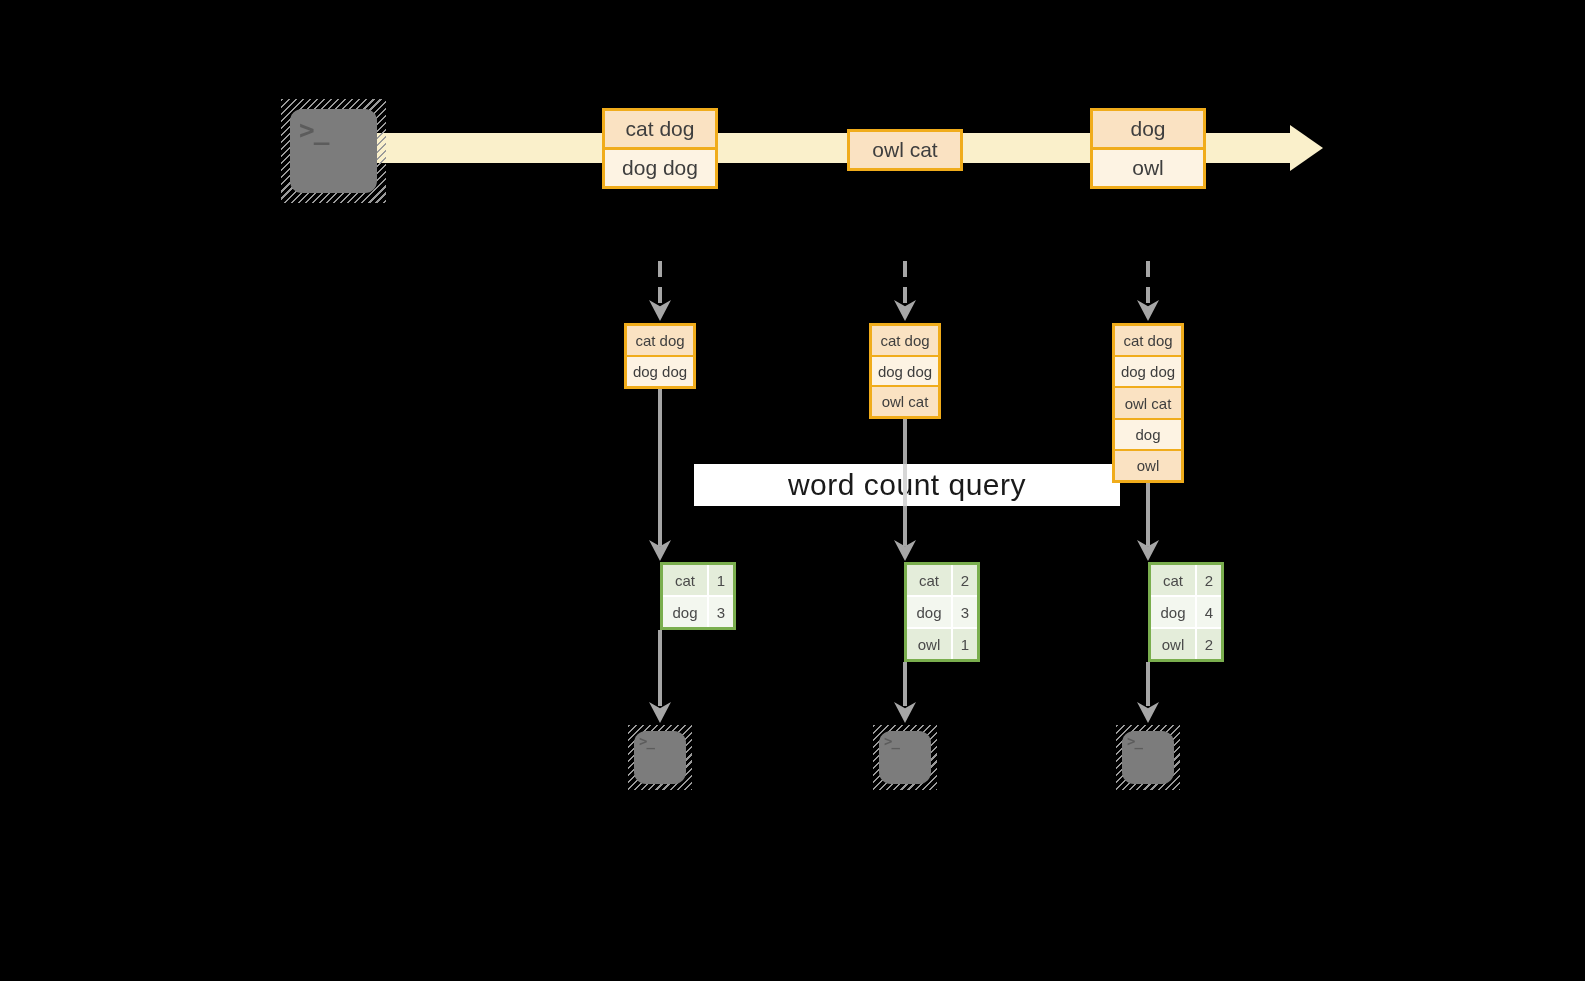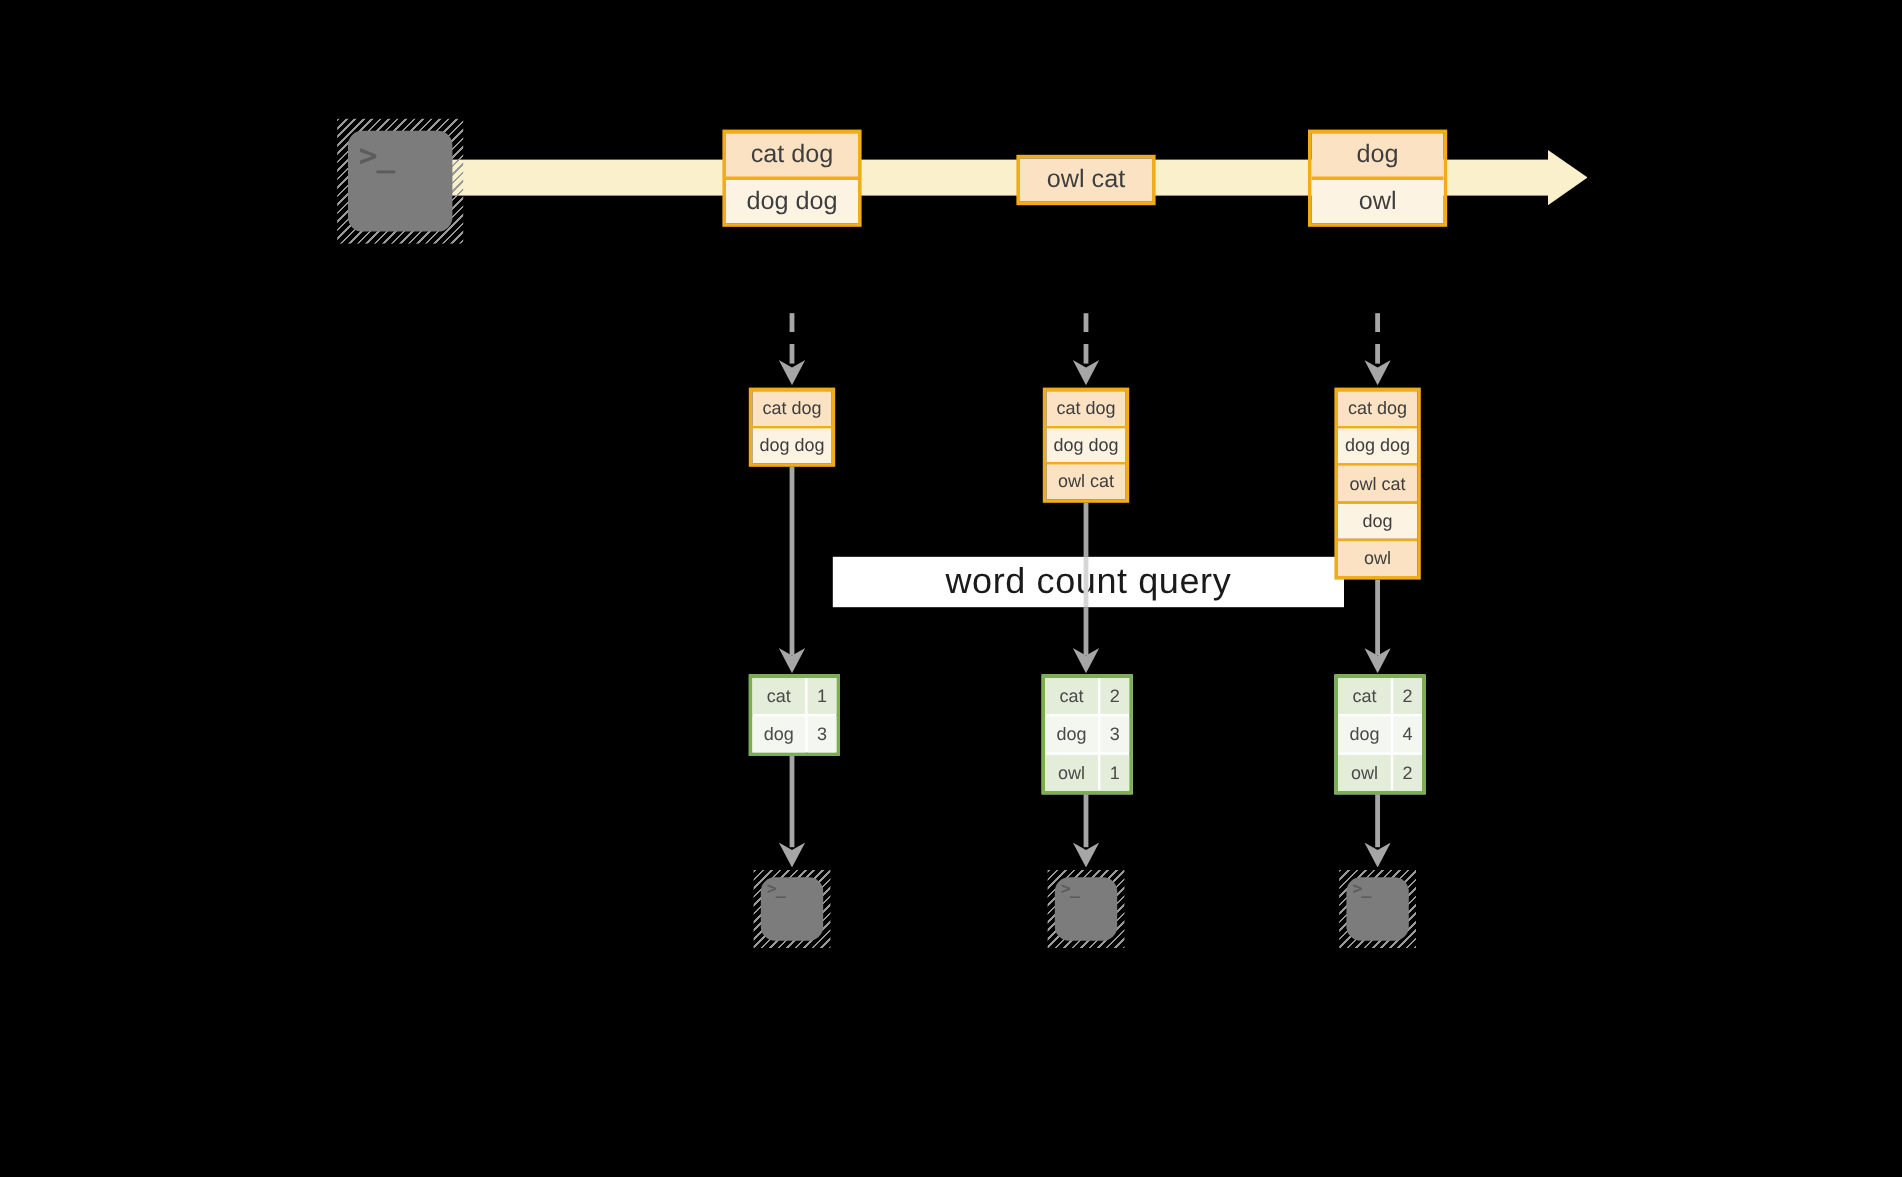--- a/index.html
+++ b/index.html
@@ -47,21 +47,21 @@
   .head{width:22px;height:21px;background:var(--arrow);z-index:2;
     clip-path:polygon(50% 100%,0 0,50% 30%,100% 0);}
 
   
   .banner{background:#FFFFFF;z-index:1;display:flex;align-items:center;
     justify-content:center;font-size:30px;font-weight:300;color:#1A1A1A;
     letter-spacing:0.5px;}
 
   
   .ctable{border:3px solid var(--green);box-sizing:border-box;background:#FFFFFF;
-    display:grid;grid-template-columns:44px 24px;gap:2px;z-index:2;}
+    display:grid;grid-template-columns:44px 24px;gap:2px;z-index:2;margin-left:36px;}
   .ctable .cell{display:flex;align-items:center;justify-content:center;
     font-size:15px;color:var(--table-ink);}
   .row-g{background:var(--cell-green);}
   .row-w{background:var(--cell-white);}
 
   
   .term{z-index:3;
     background:repeating-linear-gradient(135deg,#9A9A9A 0 1.5px,transparent 1.5px 5px);}
   .term .inner{position:absolute;background:#7C7C7C;border-radius:12px;}
   .term .prompt{position:absolute;color:#5C5C5C;font-weight:bold;

